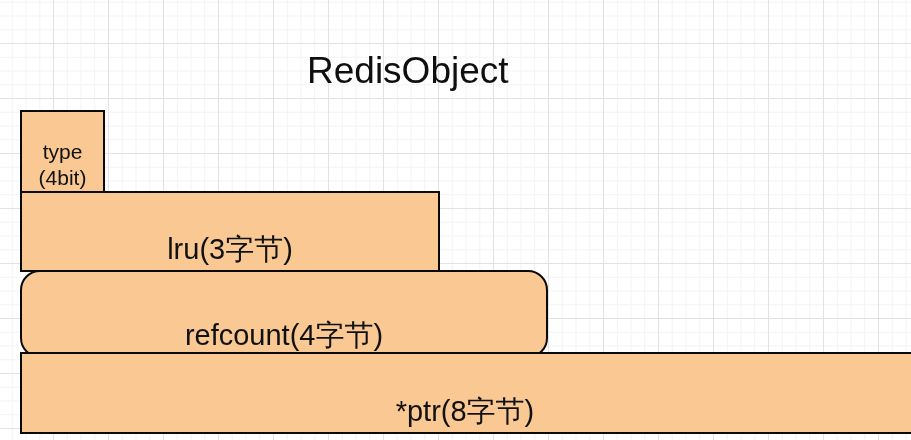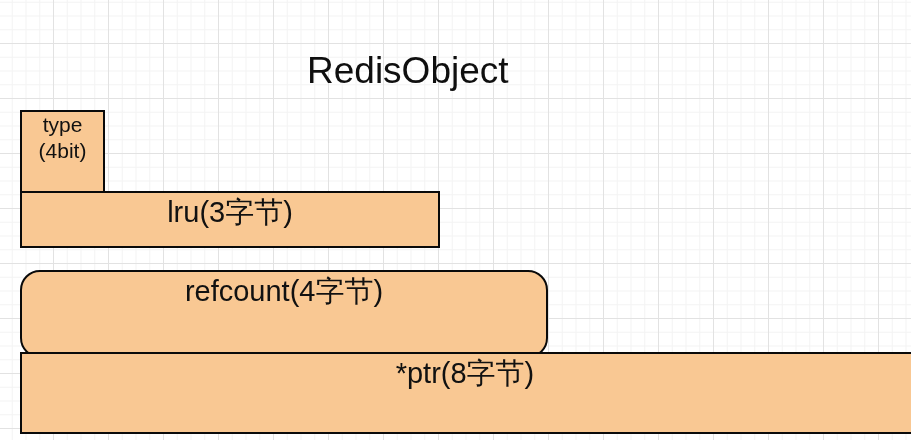--- a/index.html
+++ b/index.html
@@ -34,34 +34,34 @@
     margin-left: 30px;
   }
   .box {
     position: absolute;
     box-sizing: border-box;
     background: var(--box-fill, #f9c893);
     border: 2px solid var(--box-border, #000000);
     display: flex;
     flex-direction: column;
     align-items: center;
-    justify-content: flex-start;
+    justify-content: flex-end;
     text-align: center;
     color: var(--text, #111111);
   }
   .box-type {
     left: 20px; top: 110px; width: 85px; height: 83px;
     font-size: 21px; line-height: 1.25;
   }
   .box-encoding {
     left: 103px; top: 110px; width: 81px; height: 83px;
     font-size: 15px; line-height: 1.4;
   }
   .box-lru {
-    left: 20px; top: 191px; width: 420px; height: 57px;
+    left: 20px; top: 191px; width: 420px; height: 81px;
     font-size: 29px;
   }
   .box-refcount {
     left: 20px; top: 270px; width: 528px; height: 88px;
     font-size: 29px;
     border-radius: 20px;
   }
   .box-ptr {
     left: 20px; top: 352px; width: 906px; height: 82px;
     font-size: 29px;

